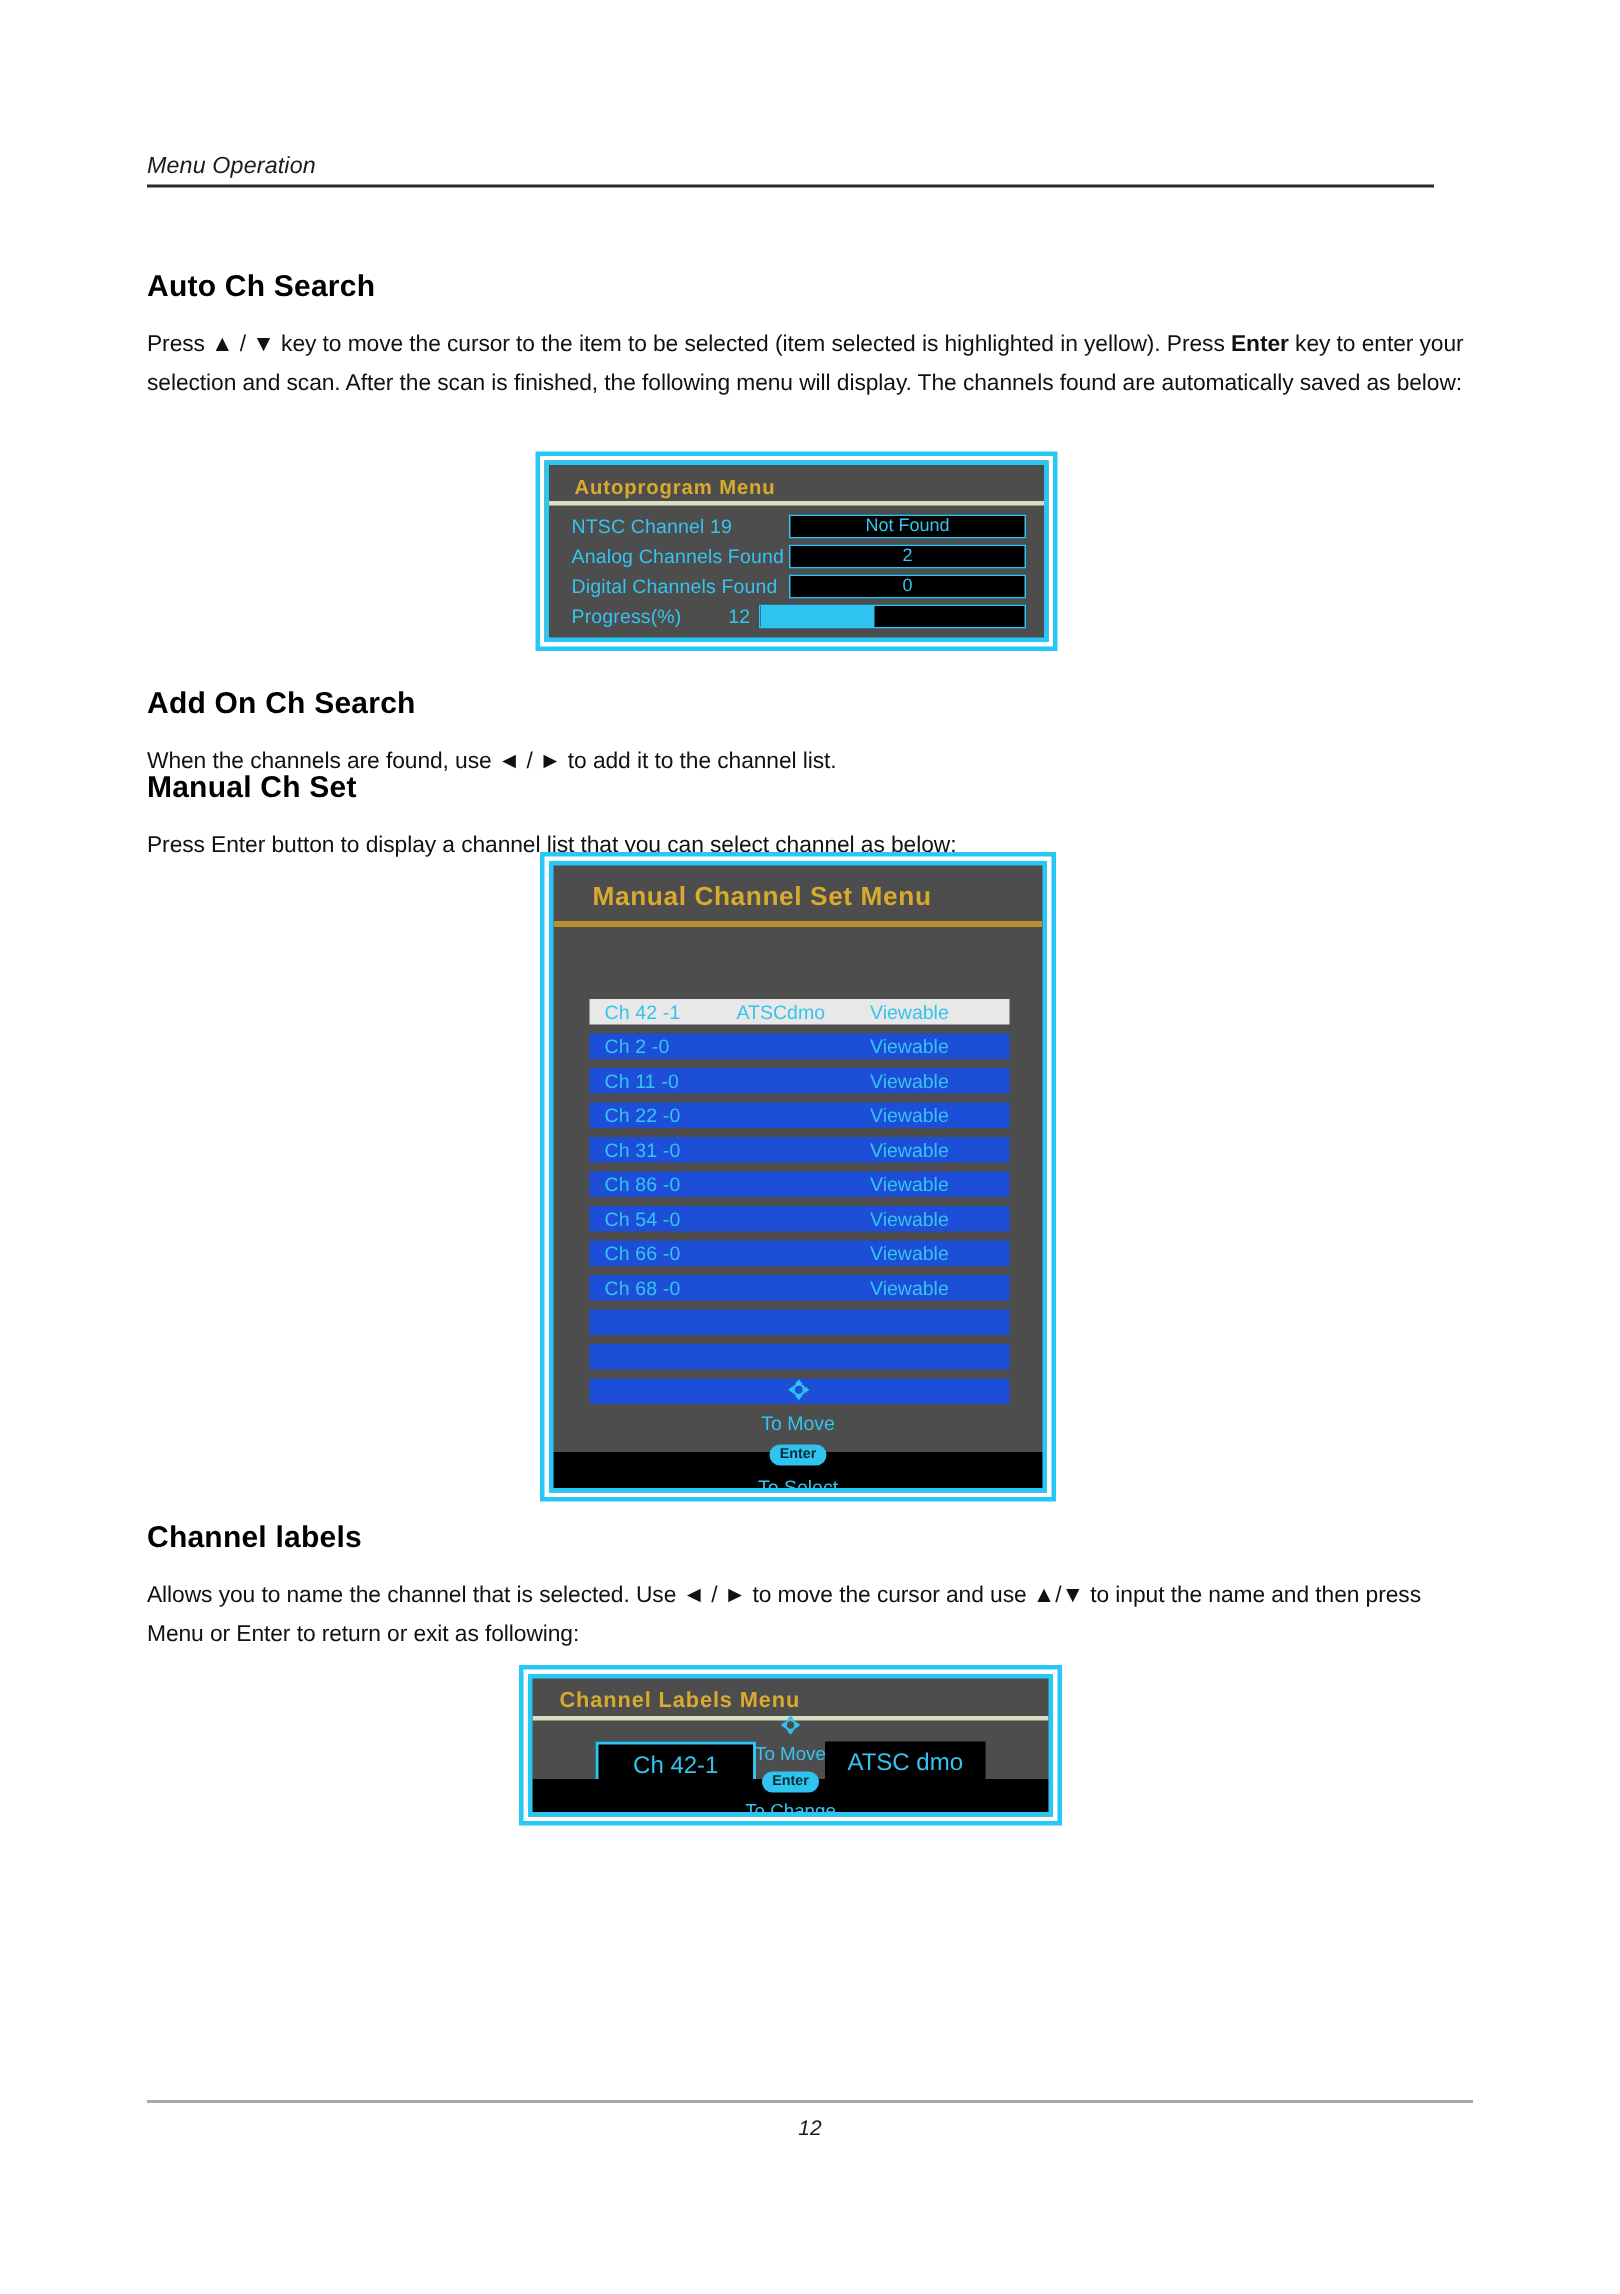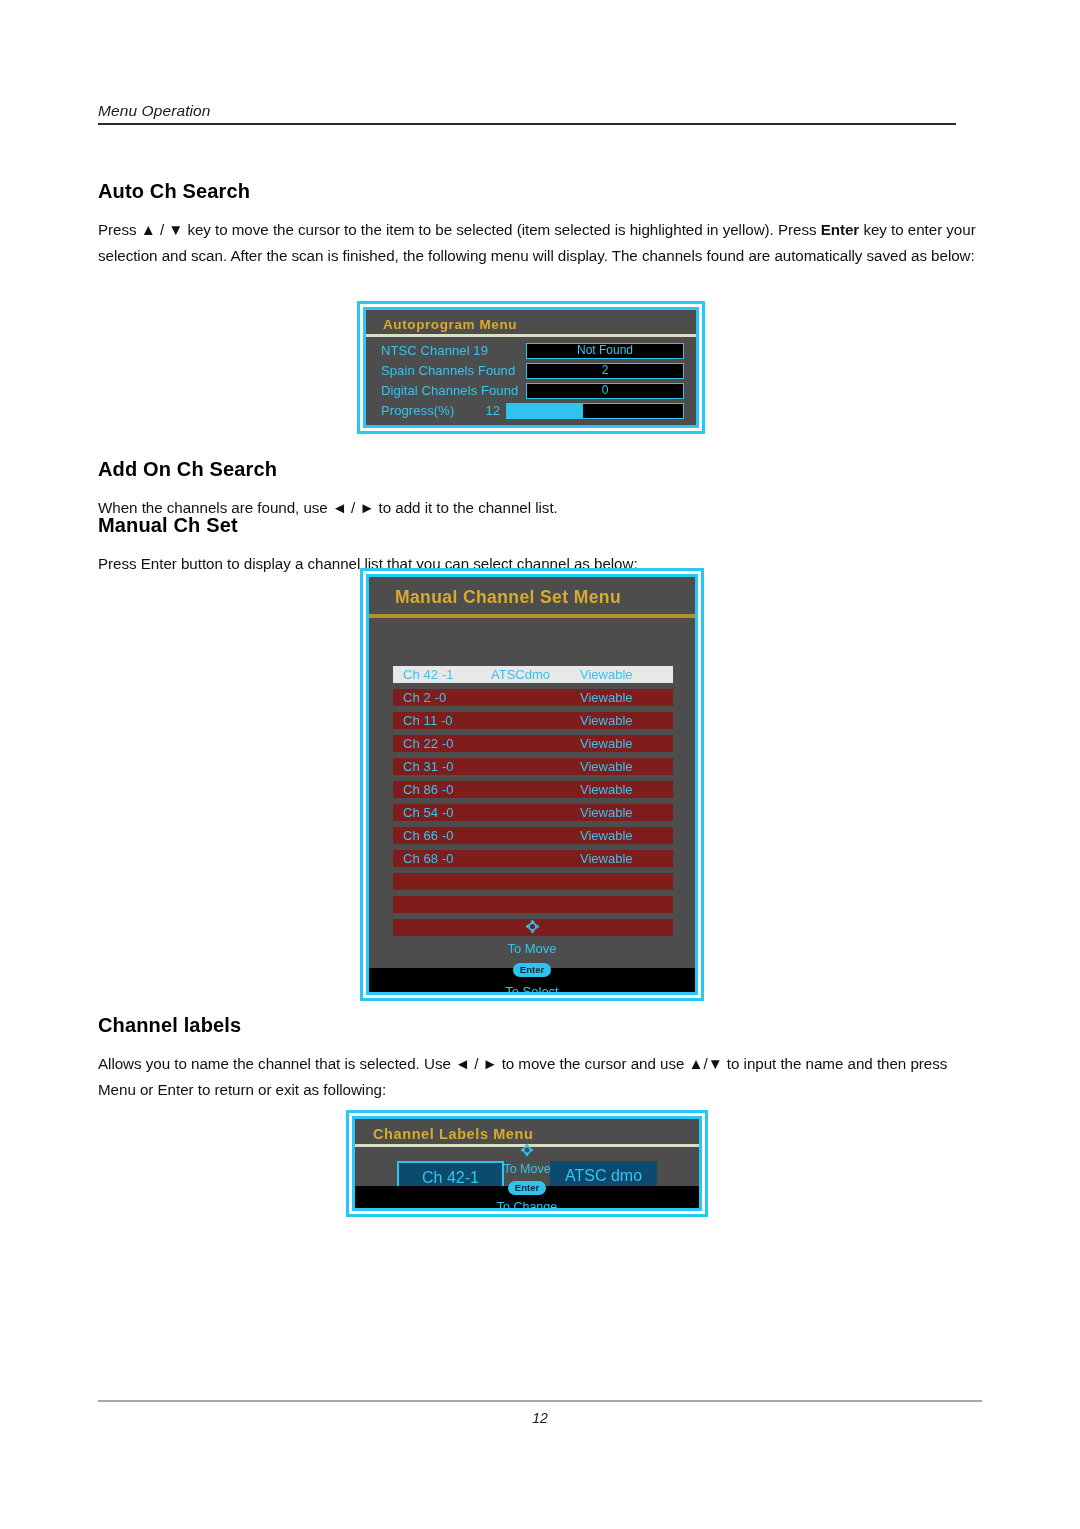--- a/index.html
+++ b/index.html
@@ -173,21 +173,21 @@
     height: 4px;
     background: #b8912a;
   }
   .mcs-list {
     padding: 14px 22px 0 24px;
   }
   .mcs-row {
     box-sizing: border-box;
     position: relative;
     height: 17px;
-    background: #7f1d1d;
+    background: #1d4ed8;
     margin-bottom: 6px;
     color: #35c4ef;
     font-size: 13px;
     line-height: 17px;
   }
   .mcs-row.selected { background: #e8e8e8; margin-top: 34px; }
   .mcs-ch {
     position: absolute;
     left: 10px;
     top: 0;
@@ -255,21 +255,21 @@
   .cl-body {
     display: flex;
     align-items: center;
     justify-content: center;
     gap: 46px;
     height: 46px;
     padding-top: 7px;
   }
   .cl-box {
     box-sizing: border-box;
-    background: #0c4a6e;
+    background: #000000;
     color: #35c4ef;
     font-size: 16px;
     text-align: center;
     line-height: 30px;
     height: 32px;
     width: 107px;
   }
   .cl-box.focused { border: 2.5px solid #2fc3f0; }
   #channel-labels-menu .hint-bar { height: 22px; gap: 5px; font-size: 12.5px; }
 
@@ -314,21 +314,21 @@
       <div class="osd-title">Autoprogram Menu</div>
       <div class="osd-title-rule"></div>
       <div class="ap-rows">
 
         <div class="ap-row">
           <span class="ap-label">NTSC Channel 19</span>
           <span class="ap-value-box">Not Found</span>
         </div>
 
         <div class="ap-row">
-          <span class="ap-label">Spain Channels Found</span>
+          <span class="ap-label">Analog Channels Found</span>
           <span class="ap-value-box">2</span>
         </div>
 
         <div class="ap-row">
           <span class="ap-label">Digital Channels Found</span>
           <span class="ap-value-box">0</span>
         </div>
 
         <div class="ap-row">
           <span class="ap-label">Progress(%)</span>

